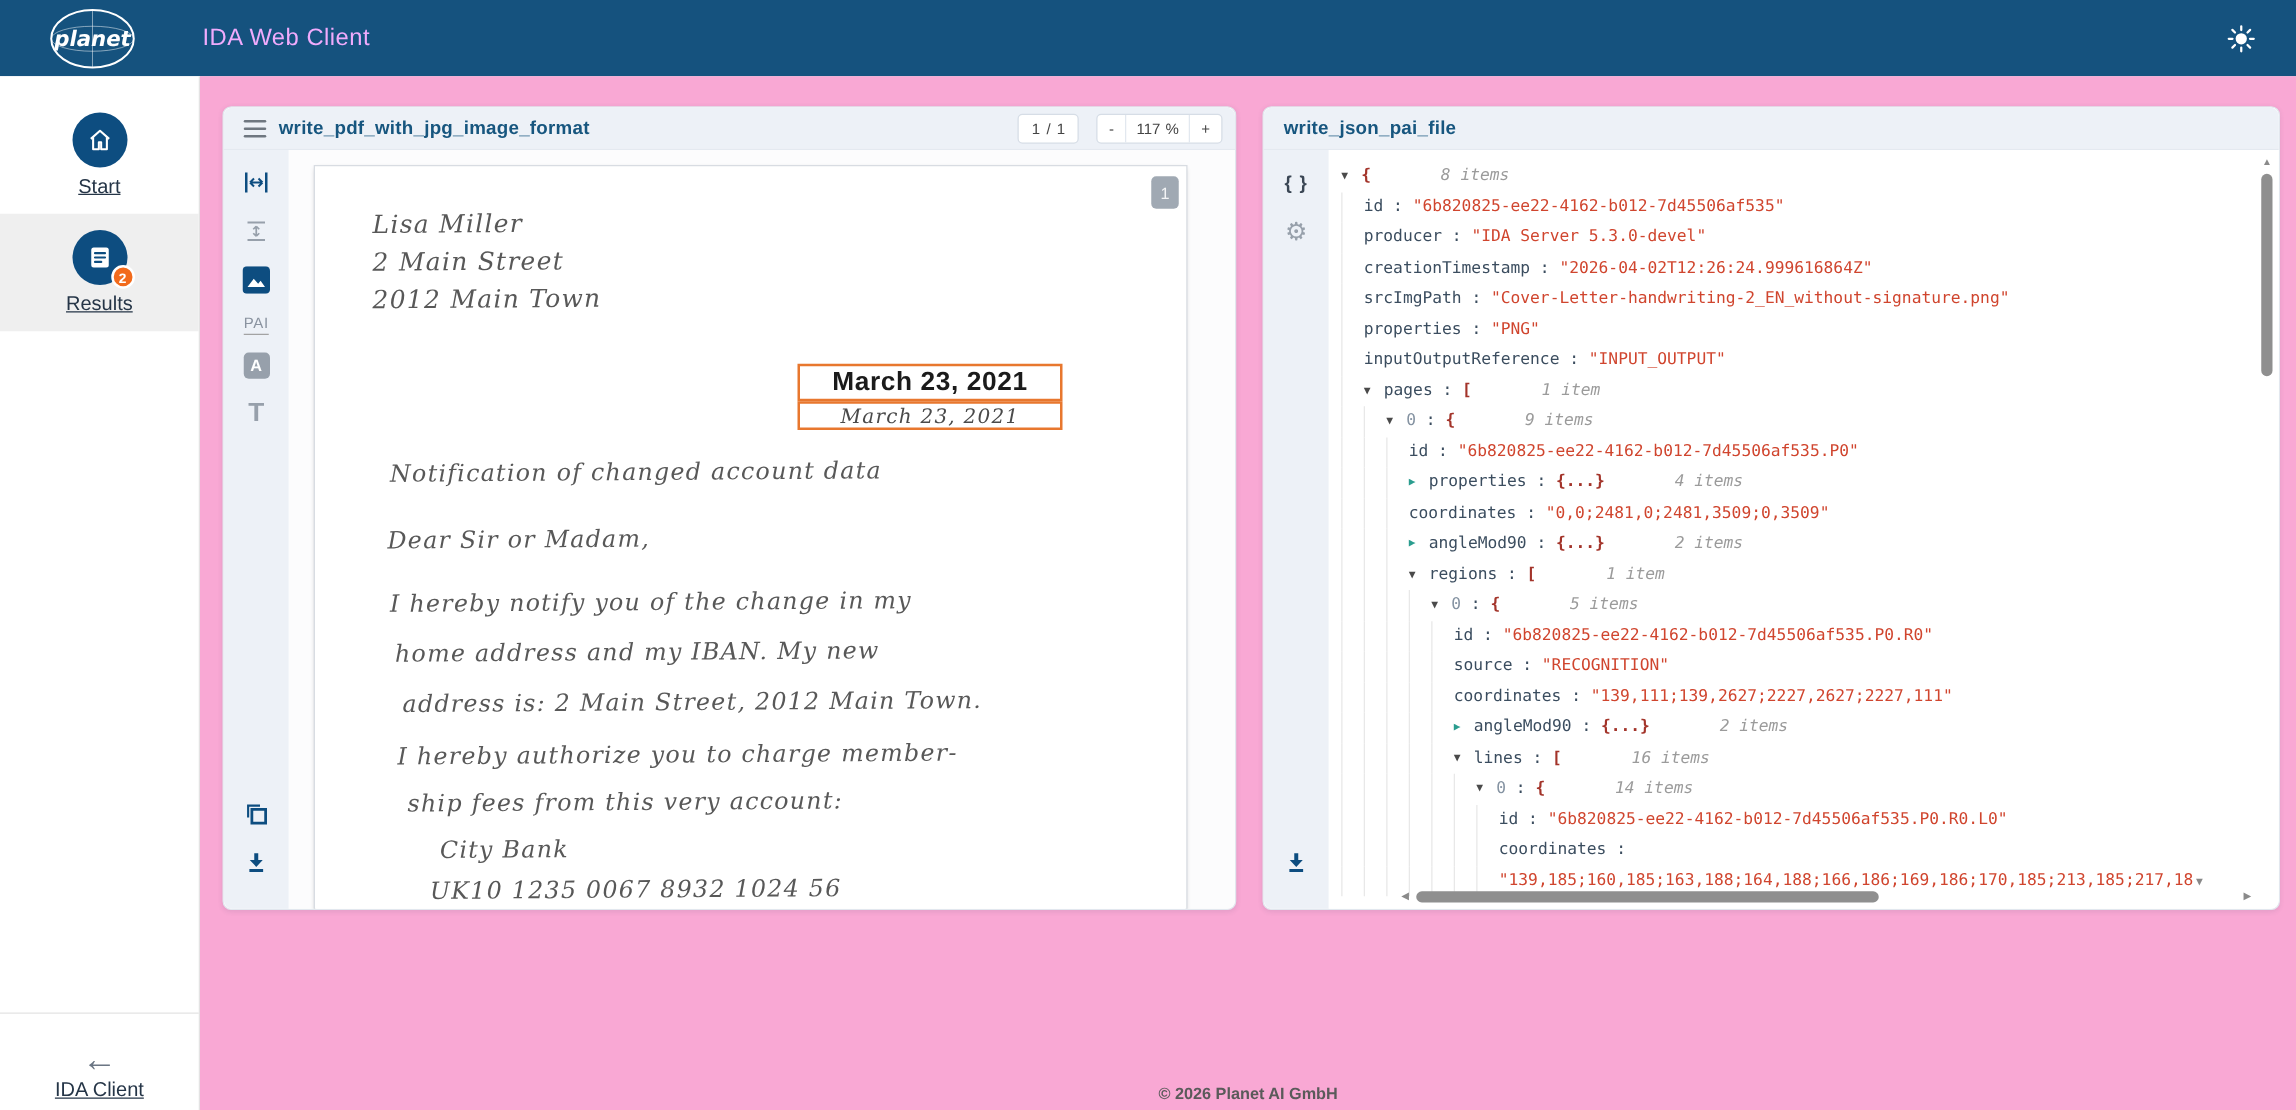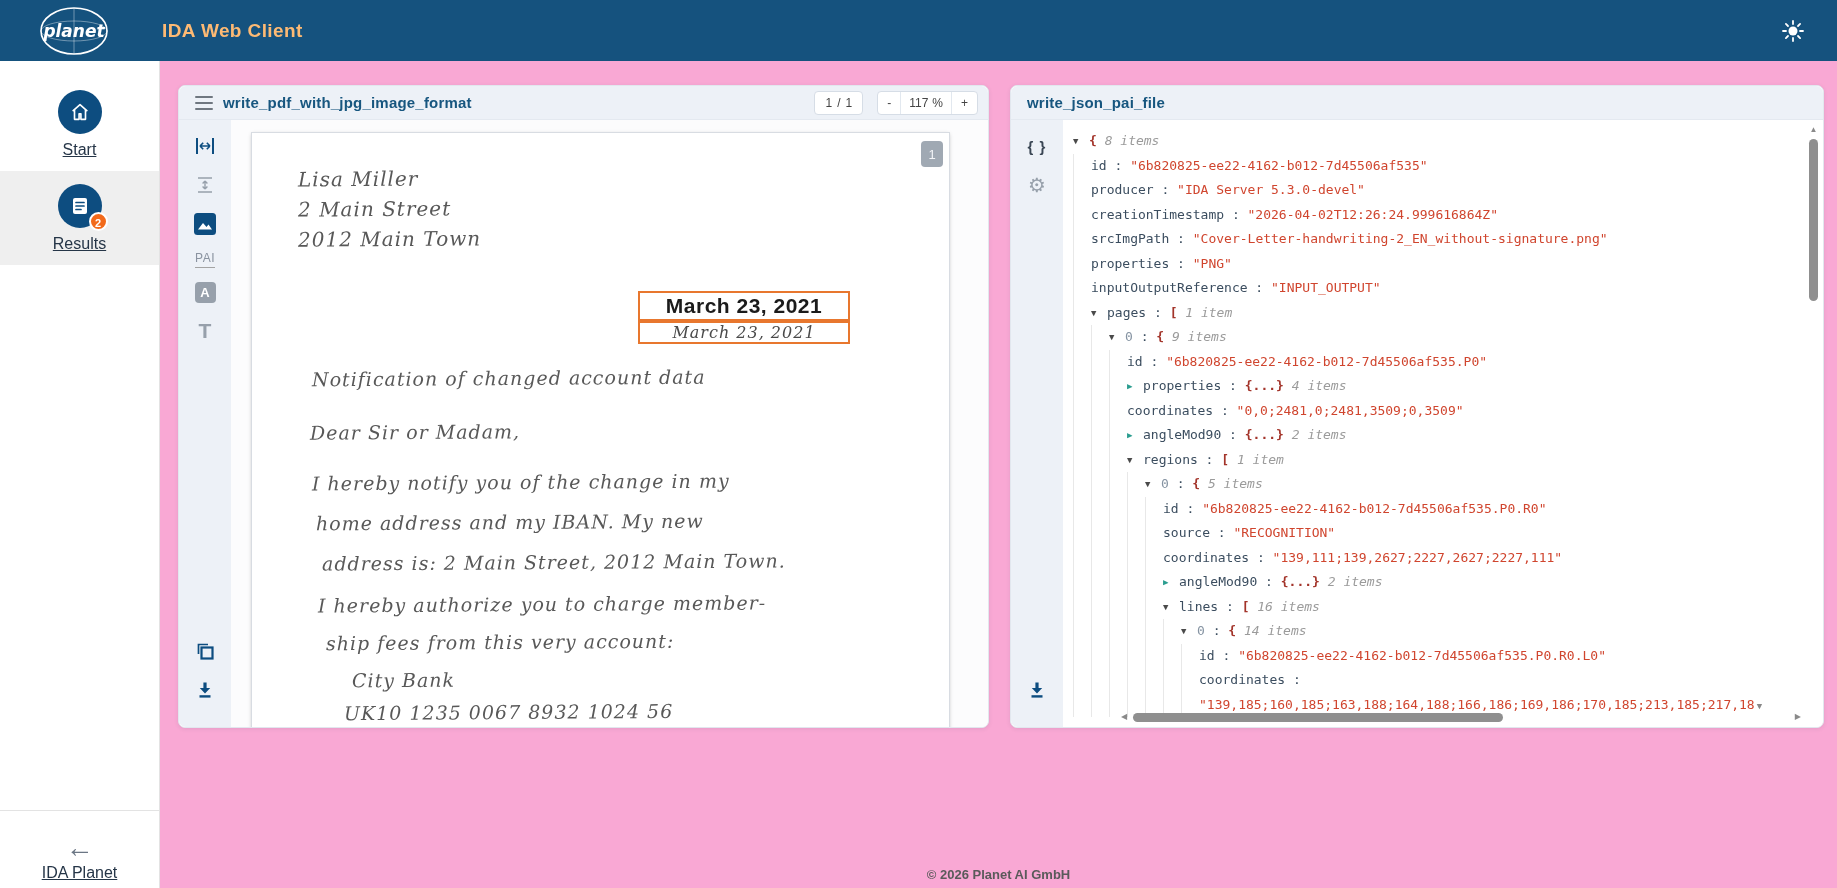--- a/index.html
+++ b/index.html
@@ -7,21 +7,21 @@
     --ptitle:#17567f; --jkey:#3b4d5f; --jval:#d0452e; --jcount:#9b9b9b;
     --jbrace:#a3342a; --teal:#2a9d8f;
   }
   *{box-sizing:border-box; margin:0; padding:0;}
   html,body{width:1837px; height:888px; overflow:hidden; background:#fff;
     font-family:"Liberation Sans", sans-serif;}
   
   .navbar{position:absolute; left:0; top:0; width:1837px; height:61px; background:var(--navbar);
     display:flex; align-items:center;}
   .logo{margin-left:38px; width:72px; height:52px;}
-  .nav-title{color:#fdba74; font-size:19px; letter-spacing:.4px; margin-left:52px; font-weight:700;}
+  .nav-title{color:#f0abfc; font-size:19px; letter-spacing:.4px; margin-left:52px; font-weight:400;}
   .sun{position:absolute; right:32px; top:19px; width:24px; height:24px; cursor:pointer;}
   
   .sidebar{position:absolute; left:0; top:61px; width:160px; height:827px; background:#fff;
     border-right:1px solid #e3e3e3;}
   .side-item{width:100%; text-align:center; padding:13px 0 12px; cursor:pointer;}
   .side-item.active{background:#efefef;}
   .circ{width:44px; height:44px; border-radius:50%; background:var(--icon-navy);
     margin:0 auto; display:flex; align-items:center; justify-content:center; position:relative;}
   .side-label{margin-top:7px; font-size:16px; color:#253547;text-decoration:underline;}
   .badge{position:absolute; right:-6px; bottom:-3px; width:19px; height:19px; border-radius:50%;
@@ -85,21 +85,21 @@
     font-size:13px;}
   .jrow{height:24.5px; line-height:24.5px; white-space:nowrap; padding-left:4px;}
   .guide{display:inline-block; width:18px; height:24.5px; vertical-align:top; border-left:1px solid #e8e8e8;}
   .tri{display:inline-block; width:16px; font-size:9px; vertical-align:1px; cursor:pointer;}
   .tri.down{color:#4a4a4a;}
   .tri.right{color:var(--teal);}
   .jkey{color:var(--jkey);}
   .jkey.idx{color:#8593a2;}
   .jsep{color:var(--jkey);}
   .jbrace{color:var(--jbrace); font-weight:bold;}
-  .jcount{color:var(--jcount); font-style:italic;}
+  .jcount{color:var(--jcount); font-style:italic;margin-left:48px;}
   .jval{color:var(--jval);}
   .jtrunc{color:#888; font-size:9px; margin-left:2px; cursor:pointer;}
   .braces-icon{font-size:15px; font-weight:bold; color:#3a4654; letter-spacing:1px;}
   .gear{font-size:20px; color:#97a0ab; font-family:"DejaVu Sans", sans-serif;}
   
   .vscroll{position:absolute; right:3px; top:5px; width:13px; bottom:22px;}
   .vs-up{position:absolute; top:0; left:0; width:13px; text-align:center; font-size:8px; color:#8a8a8a; cursor:pointer;}
   .vs-thumb{position:absolute; top:14px; left:2px; width:9px; height:162px; background:#8f8f8f; border-radius:5px; cursor:pointer;}
   .hscroll{position:absolute; left:58px; right:22px; bottom:3px; height:13px;}
   .hs-left{position:absolute; left:0; top:1px; font-size:8px; color:#8a8a8a; cursor:pointer;}
@@ -144,21 +144,21 @@
         <rect x="3" y="2" width="14" height="16" rx="2" fill="#fff"></rect>
         <path d="M6 6.5h8M6 10h8M6 13.5h5" stroke="#0d4d80" stroke-width="1.7" stroke-linecap="round"></path>
       </svg>
       <div class="badge">2</div>
     </div>
     <div class="side-label">Results</div>
   </div>
   <div class="side-divider"></div>
   <div class="cockpit">
     <div class="arrow">←</div>
-    <div class="side-label">IDA Planet</div>
+    <div class="side-label">IDA Client</div>
   </div>
 </div>
 
 <div class="main">
 
   <div class="panel panel-left">
     <div class="phead">
       <div class="hbg">
           <span></span>
           <span></span>

